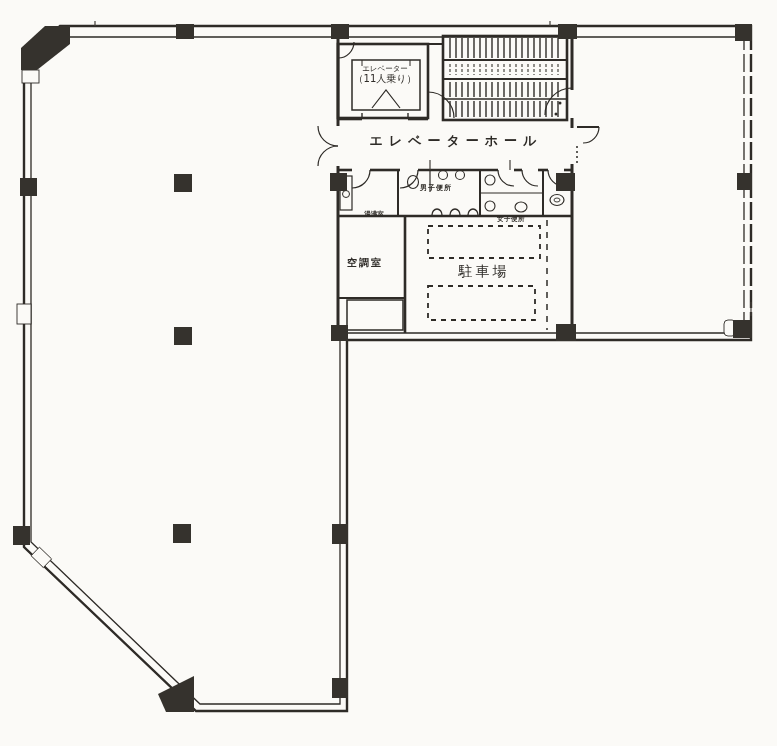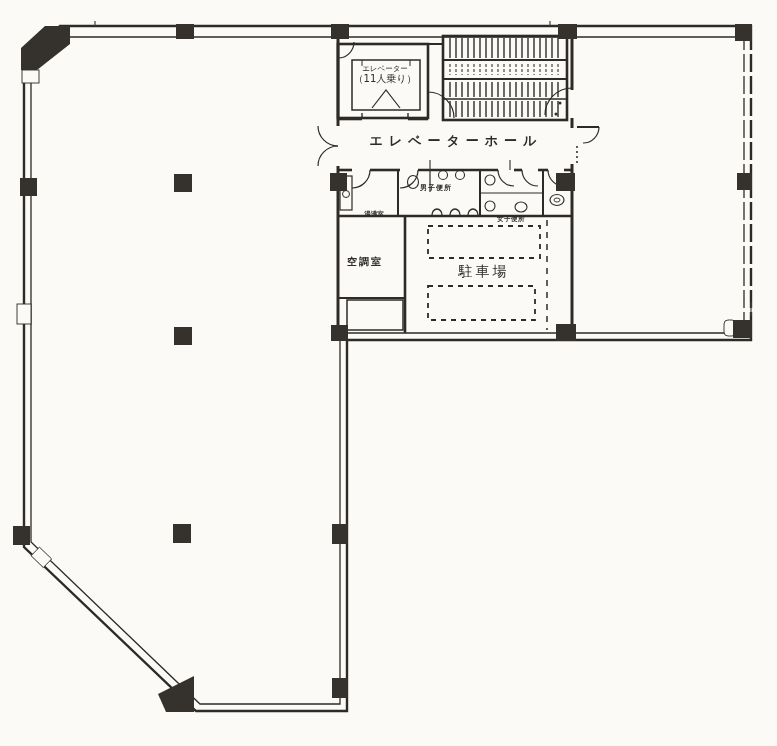--- a/index.html
+++ b/index.html
@@ -19,21 +19,21 @@
     text-align:center;
     line-height:1.25;
     user-select:none;
   }
   .hall-lbl{left:345px;top:133px;width:222px;font-size:13px;font-weight:700;letter-spacing:6px;}
   .car-lbl{left:350px;top:64px;width:70px;font-size:7.5px;font-weight:400;letter-spacing:0px;}
   .car-lbl .l2{font-size:10px;}
   .kit-lbl{left:352px;top:186px;width:44px;font-size:6.5px;font-weight:700;margin-top:24px;}
   .mens-lbl{left:400px;top:184px;width:72px;font-size:7px;font-weight:700;letter-spacing:1px;}
   .womens-lbl{left:481px;top:182px;width:60px;font-size:6.5px;font-weight:700;letter-spacing:0.5px;margin-top:33px;}
-  .hvac-lbl{left:339px;top:257px;width:52px;font-size:10px;font-weight:700;letter-spacing:2px;font-family:Liberation Mono, monospace;}
+  .hvac-lbl{left:339px;top:257px;width:52px;font-size:10px;font-weight:700;letter-spacing:2px;}
   .park-lbl{left:432px;top:263px;width:104px;font-size:14px;font-weight:400;letter-spacing:3px;}
   .room-overlay{position:absolute;background:transparent;}
 </style>
 </head>
 <body>
 
 <div id="plan" style="--ink: #2e2b27; --paper: #fbfaf7;">
 
 <svg width="777" height="746" viewBox="0 0 777 746">
 

